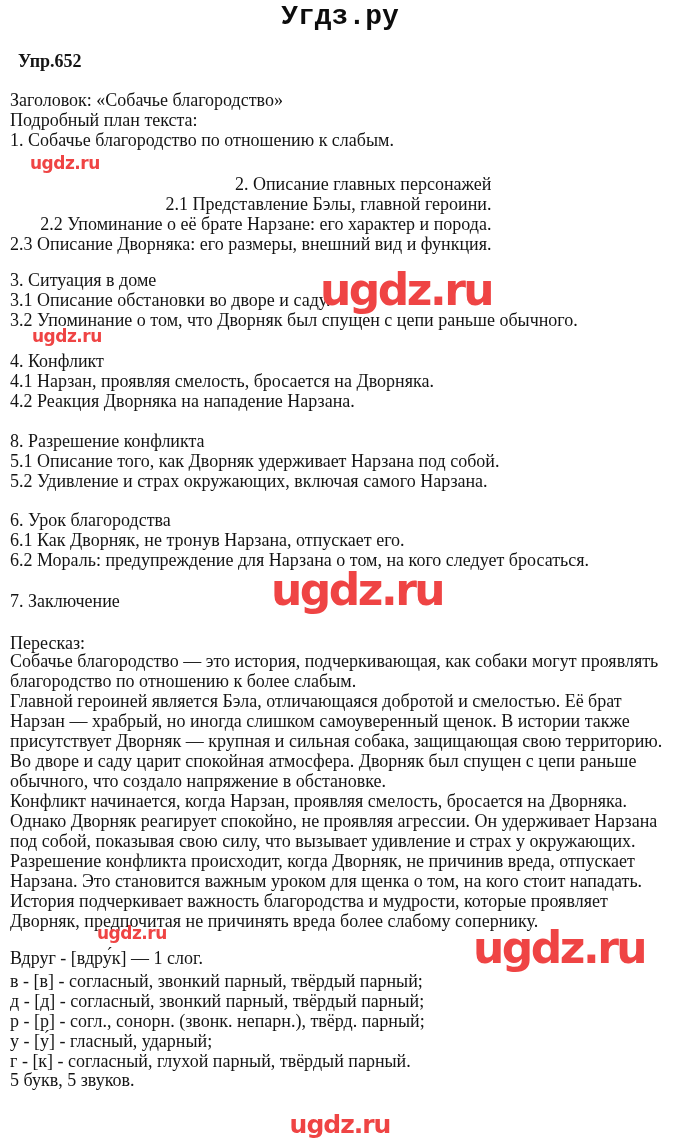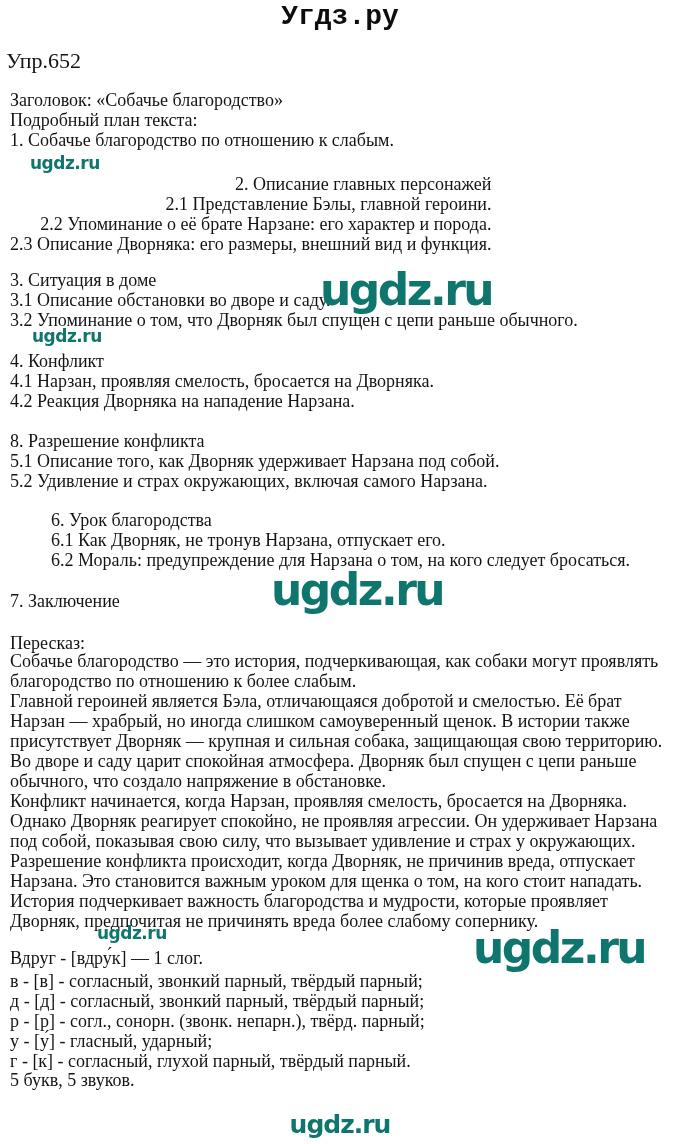--- a/index.html
+++ b/index.html
@@ -17,55 +17,55 @@
     top:2px; left:0; width:680px;
     text-align:center;
     font-family:Liberation Mono, monospace;
     font-weight:bold;
     font-size:28px;
     line-height:30px;
     color:#0d0d0d;
   }
   .exercise-title{
     position:absolute;
-    top:50px; left:6px;
-    font-weight:normal;
-    font-size:22px;
+    top:50px; left:18px;
+    font-weight:bold;
+    font-size:18px;
     line-height:22px;
   }
   .tblock{position:absolute; left:10px;}
   .line{
     height:20px;
     line-height:20px;
     font-size:18px;
     white-space:nowrap;
   }
   .wm{
     position:absolute;
     font-family:"DejaVu Sans", sans-serif;
     font-weight:bold;
-    color:#0f766e;
+    color:#ef4444;
     line-height:1;
     white-space:nowrap;
   }
   .wm-small{ font-size:17px; letter-spacing:-0.5px; }
   .wm-big{ font-size:44px; letter-spacing:-2.5px; }
   .wm-footer{
     font-size:25px;
     letter-spacing:-1px;
     left:0; width:680px;
     text-align:center;
   }
   
   #blk-intro{top:90px;}
   #blk-characters{top:174px;text-align:right;}
   #blk-situation{top:270px;}
   #blk-conflict{top:351px;}
   #blk-resolution{top:431px;}
-  #blk-lesson{top:510px;margin-left:41px;}
+  #blk-lesson{top:510px;}
   #blk-conclusion{top:591px;}
   #blk-retell-label{top:633px;}
   #blk-retelling{top:651px;}
   #blk-word{top:948px;}
   #blk-phonetics{top:971px;}
   #blk-summary{top:1070px;}
   #wm-s1{top:155px; left:30px;}
   #wm-s2{top:328px; left:32px;}
   #wm-s3{top:925px; left:97px;}
   #wm-b1{top:268px; left:320px;}

